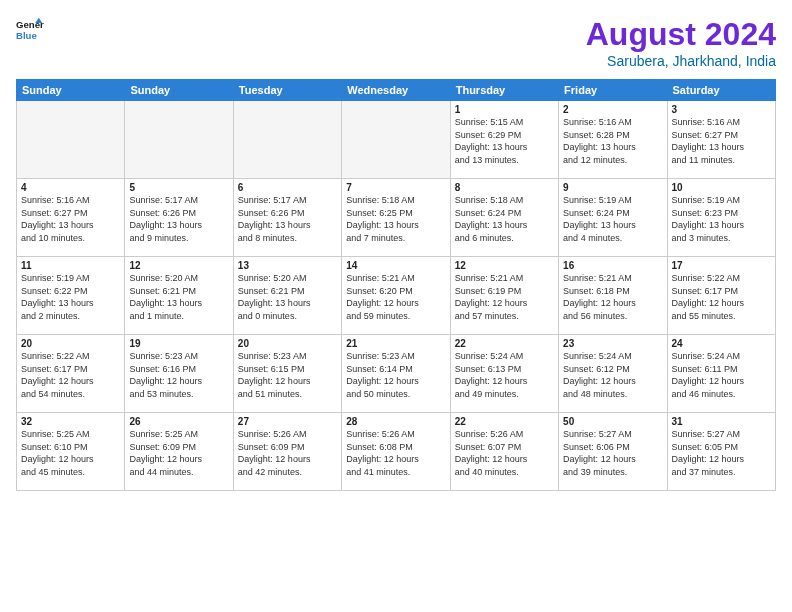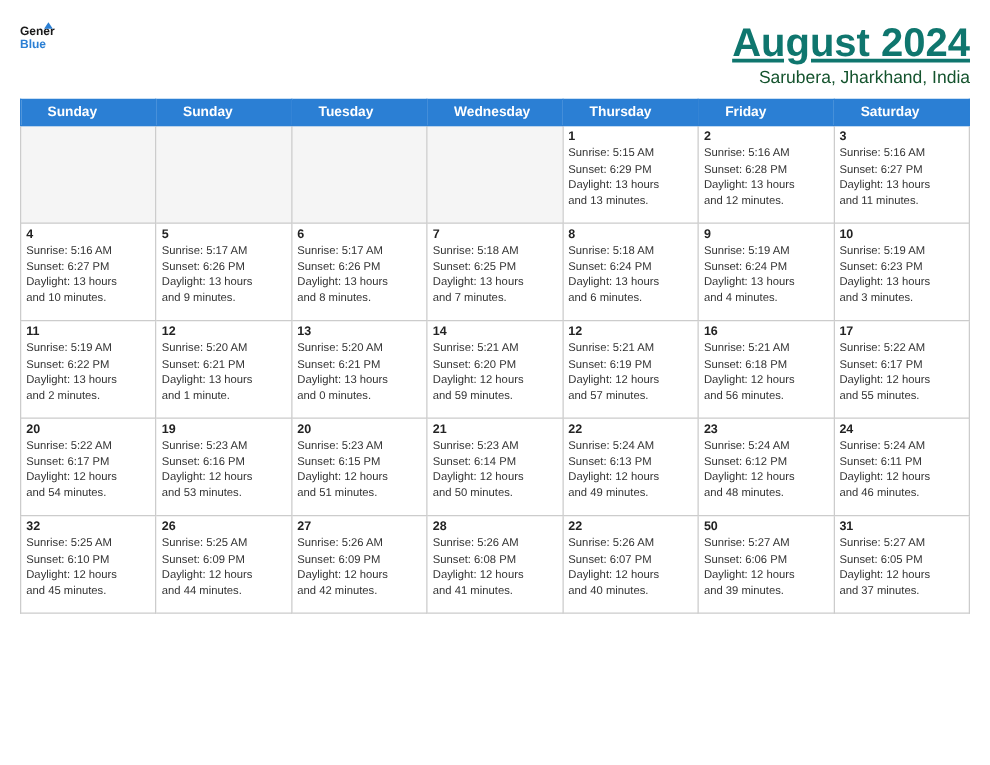--- a/index.html
+++ b/index.html
@@ -29,39 +29,38 @@
     .logo-icon {
       width: 28px;
       height: 28px;
     }
     .title-block {
       text-align: right;
     }
     .main-title {
       font-size: 32px;
       font-weight: bold;
-      color: #0f766e;
-      text-decoration: underline;
+      color: #6d28d9;
     }
     .subtitle {
       font-size: 14px;
-      color: #14532d;
+      color: #0369a1;
     }
     table {
       width: 100%;
       border-collapse: collapse;
       table-layout: fixed;
     }
     th {
       background-color: #2b7fd4;
       color: #fff;
       font-size: 11px;
       font-weight: bold;
       text-align: left;
-      padding: 4px 21px;
+      padding: 4px 5px;
       border: 1px solid #2b7fd4;
     }
     td {
       border: 1px solid #ccc;
       vertical-align: top;
       padding: 3px 4px;
       font-size: 9.2px;
       color: #222;
       height: 78px;
       background: #fff;

